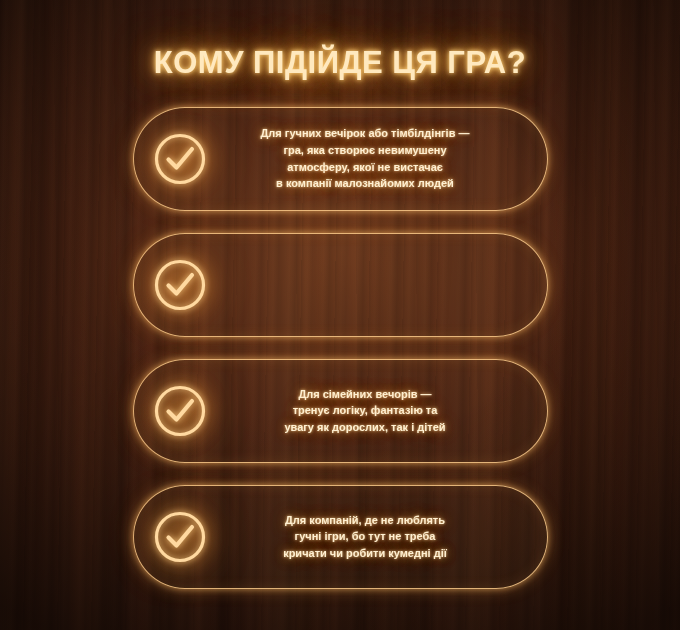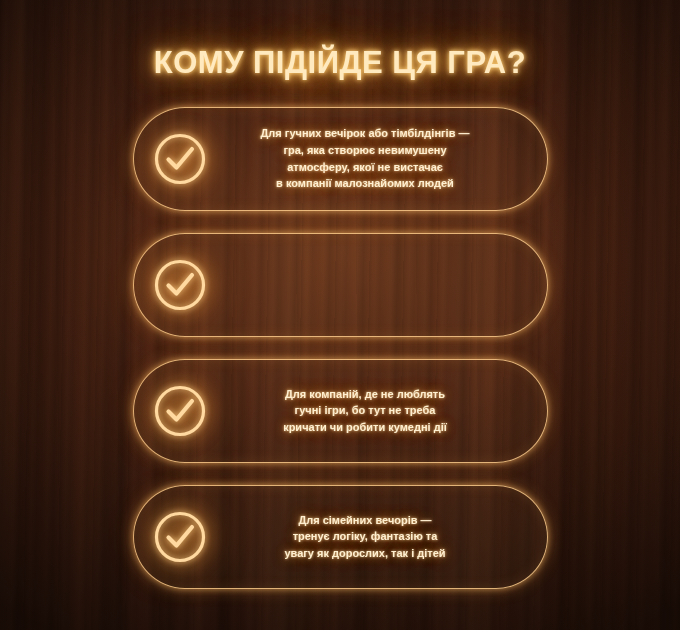--- a/index.html
+++ b/index.html
@@ -162,32 +162,32 @@
         </span>
       </div>
 
       <div class="card">
         <span class="check-wrap">
           <svg width="54" height="54" viewBox="0 0 54 54" aria-hidden="true">
             <circle cx="27" cy="27" r="23.5" fill="none" stroke="#ffd9a0" stroke-width="3.2"></circle>
             <path d="M15.5 27.5 L23.5 35.5 L39 17" fill="none" stroke="#ffd9a0" stroke-width="4.2" stroke-linecap="round" stroke-linejoin="round"></path>
           </svg>
         </span>
-        <div class="card-text">Для компаній, де не люблять
-гучні ігри, бо тут не треба
-кричати чи робити кумедні дії</div>
+        <div class="card-text">Для сімейних вечорів —
+тренує логіку, фантазію та
+увагу як дорослих, так і дітей</div>
       </div>
 
       <div class="card">
         <span class="check-wrap">
           <svg width="54" height="54" viewBox="0 0 54 54" aria-hidden="true">
             <circle cx="27" cy="27" r="23.5" fill="none" stroke="#ffd9a0" stroke-width="3.2"></circle>
             <path d="M15.5 27.5 L23.5 35.5 L39 17" fill="none" stroke="#ffd9a0" stroke-width="4.2" stroke-linecap="round" stroke-linejoin="round"></path>
           </svg>
         </span>
-        <div class="card-text">Для сімейних вечорів —
-тренує логіку, фантазію та
-увагу як дорослих, так і дітей</div>
+        <div class="card-text">Для компаній, де не люблять
+гучні ігри, бо тут не треба
+кричати чи робити кумедні дії</div>
       </div>
 
     </div>
   </div>
 </div>
 
 </body></html>

